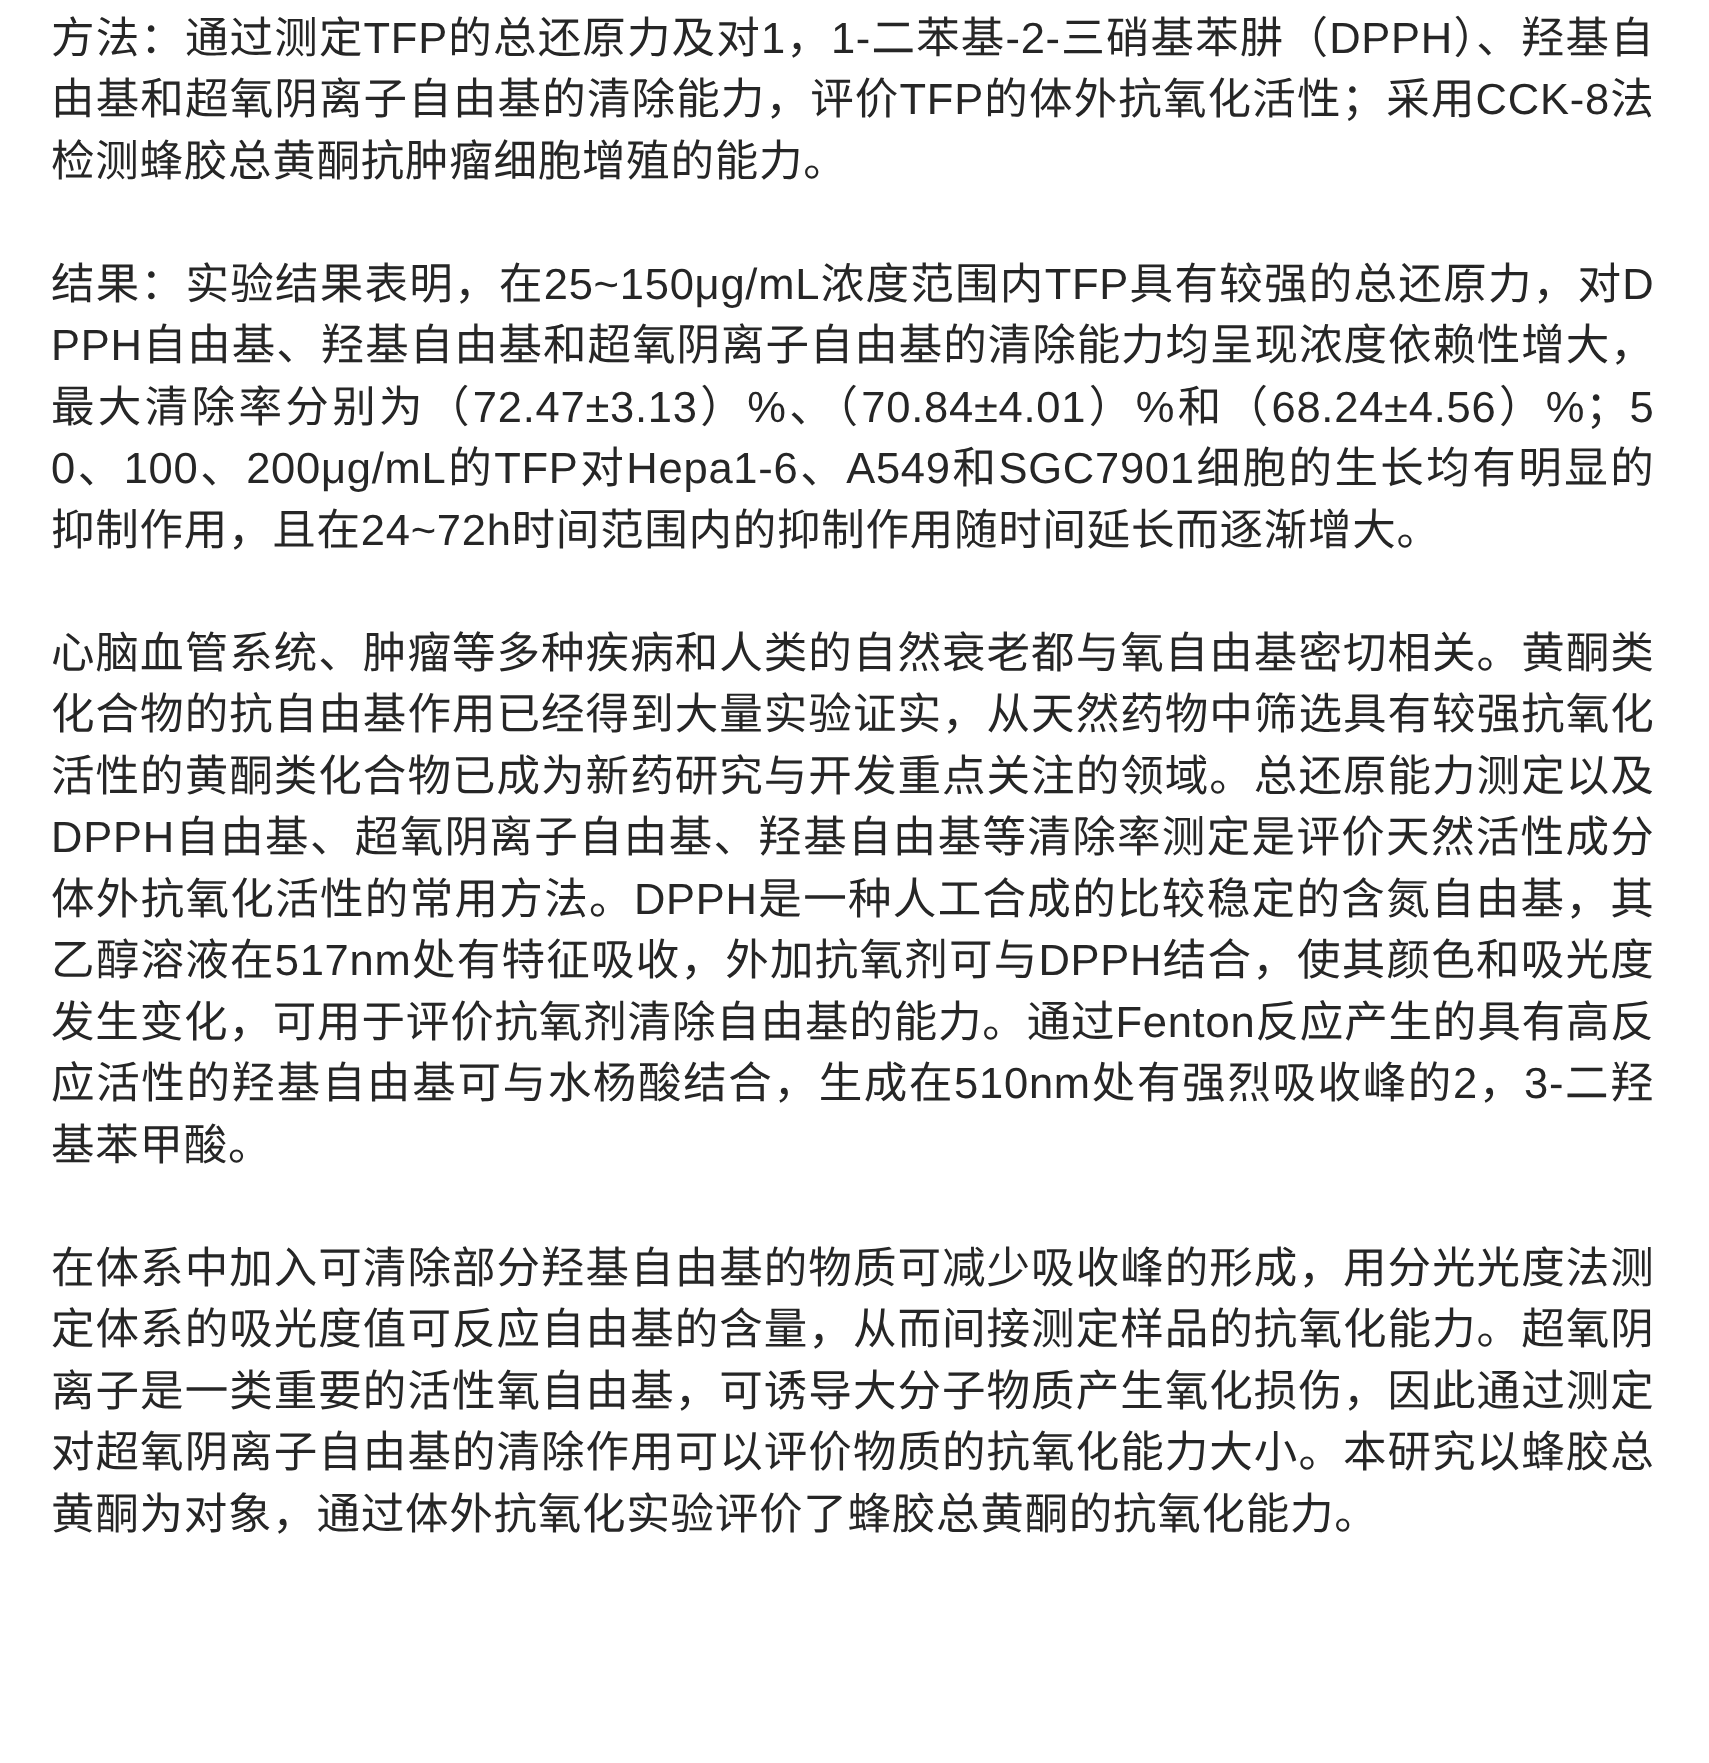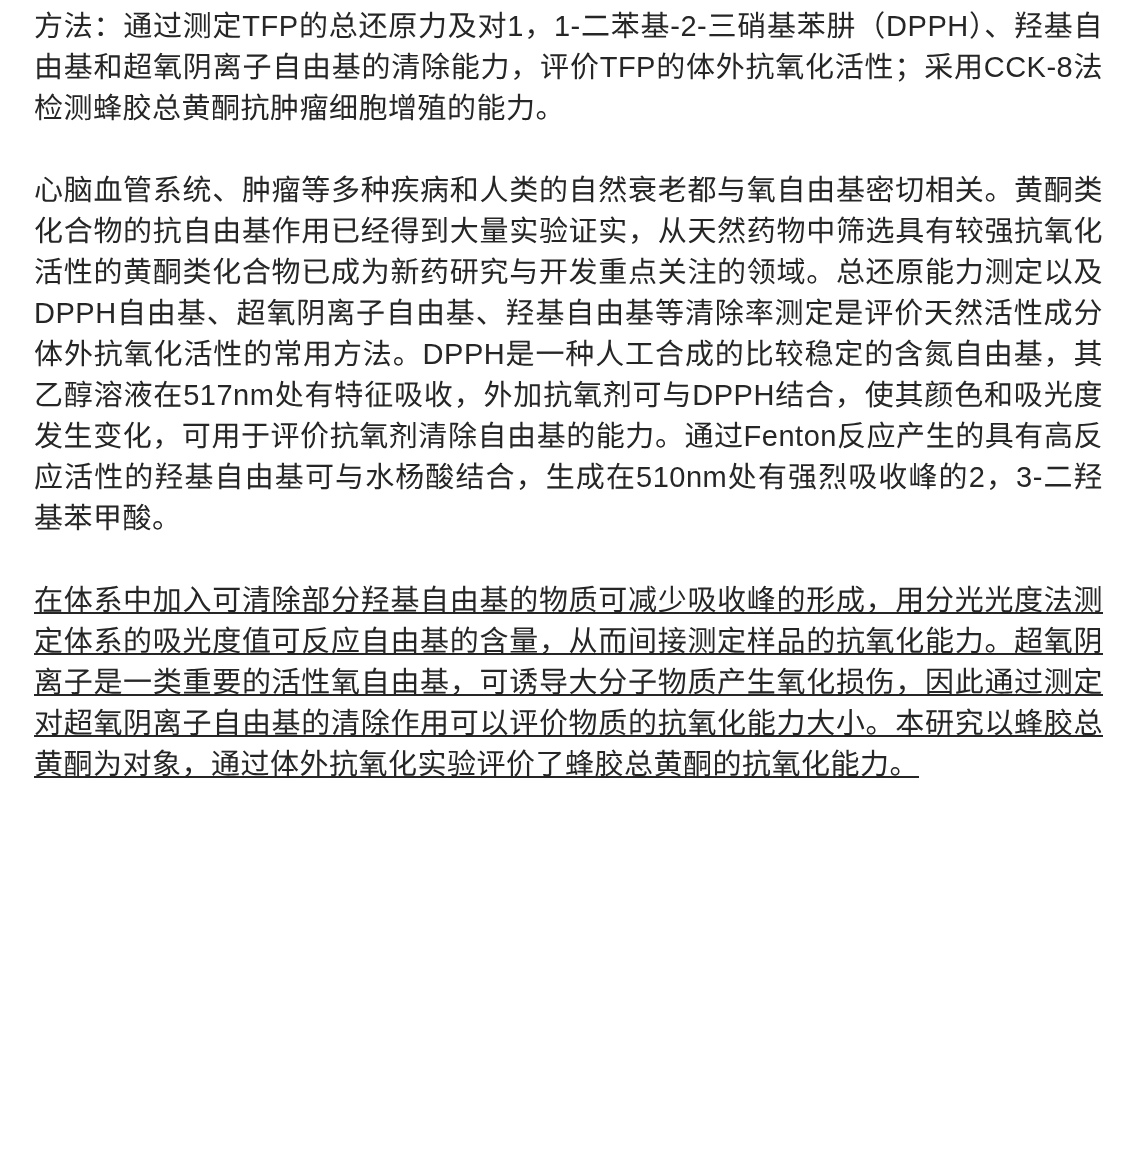--- a/index.html
+++ b/index.html
@@ -26,23 +26,23 @@
     font-size: 29px;
     line-height: 41px;
     text-align: justify;
     text-justify: inter-ideograph;
     letter-spacing: 0.5px;
     word-break: break-all;
     color: #262626;
   }
   .doc p:last-child {
     margin-bottom: 0;
-    text-decoration: underline;
   }
 </style>
 </head>
 <body>
 
 <div class="doc">
   <p>方法：通过测定TFP的总还原力及对1，1-二苯基-2-三硝基苯肼（DPPH）、羟基自由基和超氧阴离子自由基的清除能力，评价TFP的体外抗氧化活性；采用CCK-8法检测蜂胶总黄酮抗肿瘤细胞增殖的能力。</p>
+  <p>结果：实验结果表明，在25~150μg/mL浓度范围内TFP具有较强的总还原力，对DPPH自由基、羟基自由基和超氧阴离子自由基的清除能力均呈现浓度依赖性增大，最大清除率分别为（72.47±3.13）%、（70.84±4.01）%和（68.24±4.56）%；50、100、200μg/mL的TFP对Hepa1-6、A549和SGC7901细胞的生长均有明显的抑制作用，且在24~72h时间范围内的抑制作用随时间延长而逐渐增大。</p>
   <p>心脑血管系统、肿瘤等多种疾病和人类的自然衰老都与氧自由基密切相关。黄酮类化合物的抗自由基作用已经得到大量实验证实，从天然药物中筛选具有较强抗氧化活性的黄酮类化合物已成为新药研究与开发重点关注的领域。总还原能力测定以及DPPH自由基、超氧阴离子自由基、羟基自由基等清除率测定是评价天然活性成分体外抗氧化活性的常用方法。DPPH是一种人工合成的比较稳定的含氮自由基，其乙醇溶液在517nm处有特征吸收，外加抗氧剂可与DPPH结合，使其颜色和吸光度发生变化，可用于评价抗氧剂清除自由基的能力。通过Fenton反应产生的具有高反应活性的羟基自由基可与水杨酸结合，生成在510nm处有强烈吸收峰的2，3-二羟基苯甲酸。</p>
   <p>在体系中加入可清除部分羟基自由基的物质可减少吸收峰的形成，用分光光度法测定体系的吸光度值可反应自由基的含量，从而间接测定样品的抗氧化能力。超氧阴离子是一类重要的活性氧自由基，可诱导大分子物质产生氧化损伤，因此通过测定对超氧阴离子自由基的清除作用可以评价物质的抗氧化能力大小。本研究以蜂胶总黄酮为对象，通过体外抗氧化实验评价了蜂胶总黄酮的抗氧化能力。</p>
 </div>
 
 </body></html>

